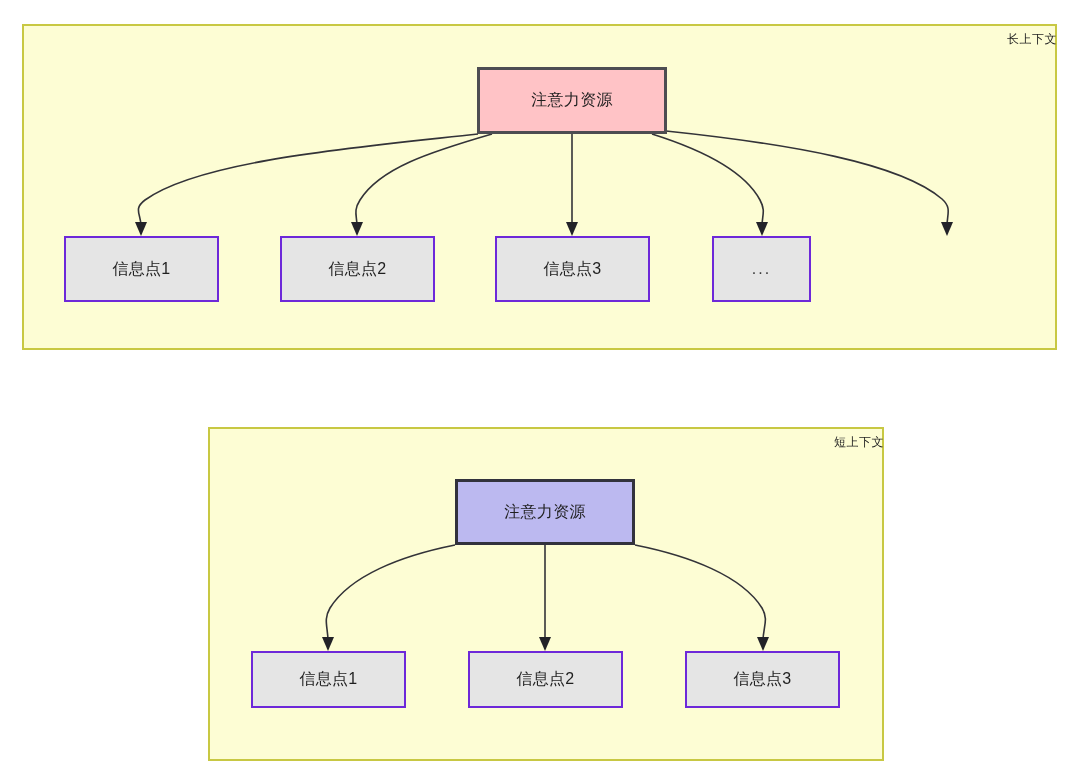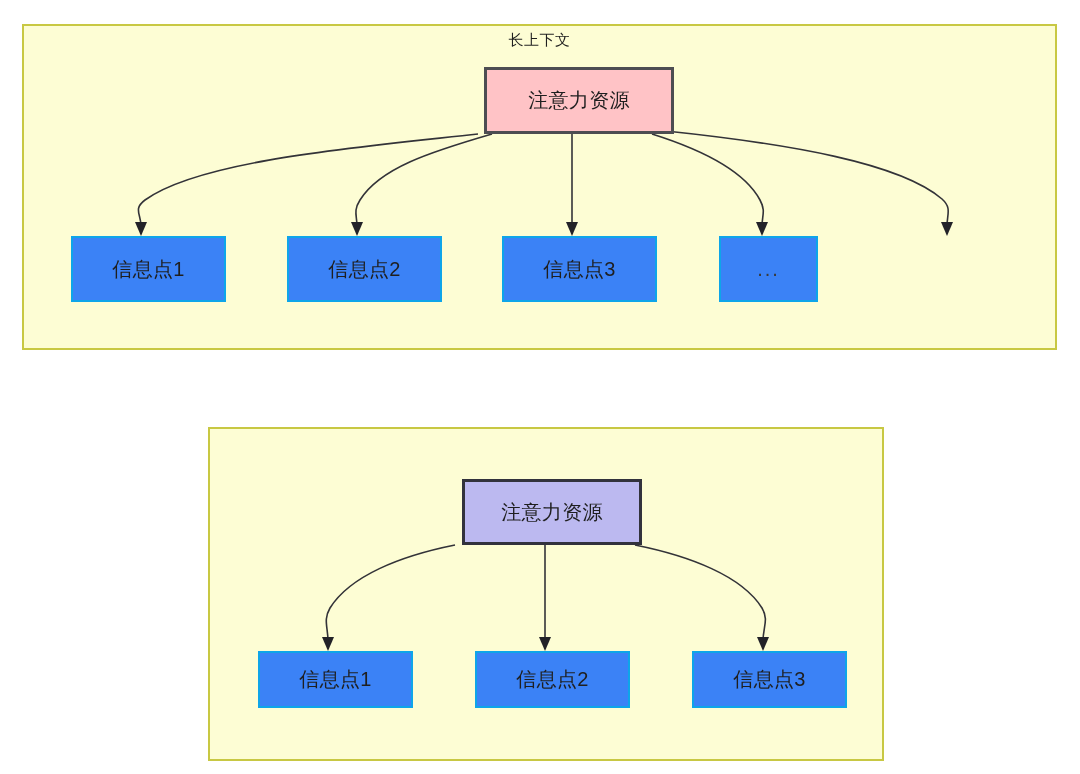--- a/index.html
+++ b/index.html
@@ -22,49 +22,48 @@
   }
   .group-box {
     position: absolute;
     background: #fdfdd4;
     border: 2px solid #c8c843;
     box-sizing: border-box;
   }
   .group-title {
     position: absolute;
     width: 100%;
-    text-align: center;
-    font-size: 15px;
+    text-align: right;
+    font-size: 12px;
     color: #1f1f1f;
     letter-spacing: 0.5px;
     white-space: nowrap;
   }
   .node {
     position: absolute;
     box-sizing: border-box;
     display: flex;
     align-items: center;
     justify-content: center;
-    font-size: 20px;
+    font-size: 16px;
     color: #1f1f1f;
     letter-spacing: 0.3px;
     white-space: nowrap;
-    margin-left: 7px;
   }
   .node-attn-long {
     background: #ffc3c6;
     border: 3px solid #4d4d52;
   }
   .node-attn-short {
     background: #bcb9f0;
     border: 3px solid #32323c;
   }
   .node-info {
-    background: #3b82f6;
-    border: 2px solid #0ea5e9;
+    background: #e5e5e5;
+    border: 2px solid #6d28d9;
   }
   .node-ellipsis {
     letter-spacing: 2px;
     color: #3a3a3a;
   }
   svg.edges {
     position: absolute;
     left: 0; top: 0;
     width: 1080px;
     height: 774px;
@@ -114,20 +113,21 @@
 
   <div class="node node-info" style="left:280px; top:236px; width:155px; height:66px;">信息点2</div>
 
   <div class="node node-info" style="left:495px; top:236px; width:155px; height:66px;">信息点3</div>
 
   <div class="node node-info node-ellipsis" style="left:712px; top:236px; width:99px; height:66px;">...</div>
 
 
   <div class="group-box" style="left:208px; top:427px; width:676px; height:334px;">
   </div>
+  <div class="group-title" style="left:208px; top:434px; width:676px;">短上下文</div>
 
   <svg class="edges">
 
     <path d="M 455 545 C 400 556 350 576 330 608 C 323 620 328 627 328 641"></path>
     <polygon class="arrowhead" points="328,651 322,637 334,637"></polygon>
 
     <path d="M 545 545 L 545 641"></path>
     <polygon class="arrowhead" points="545,651 539,637 551,637"></polygon>
 
     <path d="M 635 545 C 690 556 742 576 762 608 C 769 620 763 627 763 641"></path>

